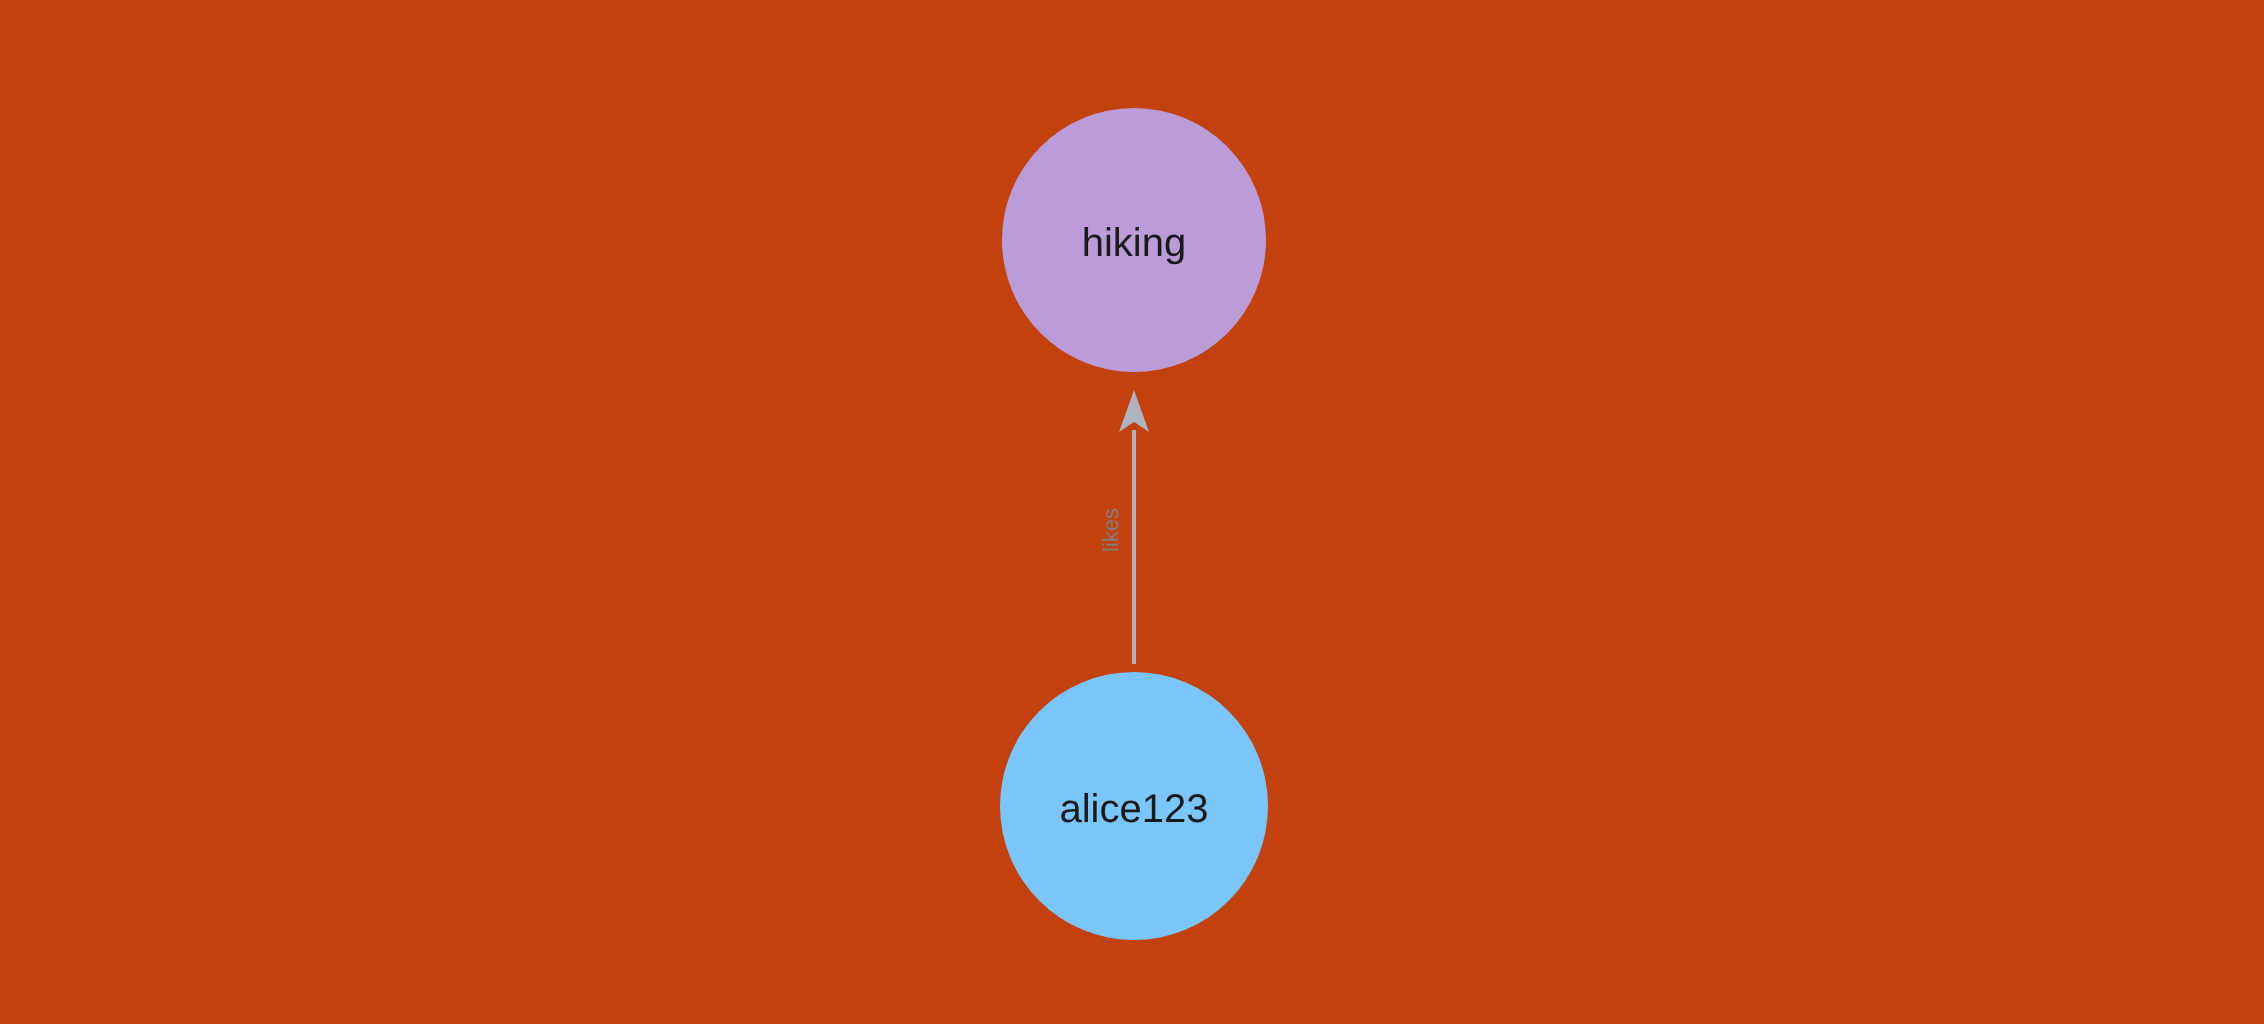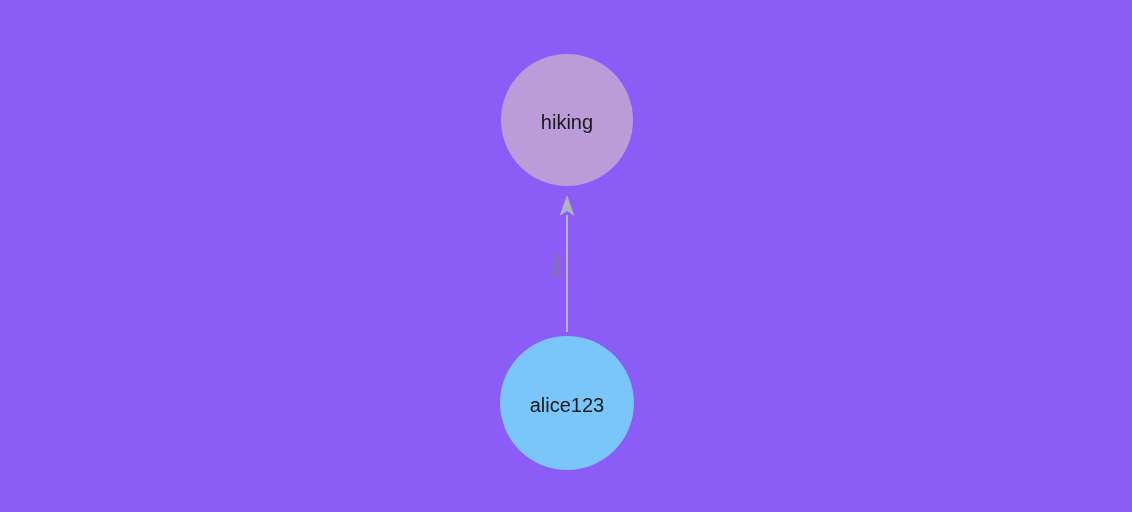--- a/index.html
+++ b/index.html
@@ -50,21 +50,21 @@
     font-family: "Liberation Sans", sans-serif;
     font-size: 11px;
     fill: #7f7f7f;
     text-anchor: middle;
     dominant-baseline: central;
   }
 </style>
 </head>
 <body style="background: rgb(244, 246, 245);">
 
-<div class="canvas" style="background: #8b5cf6; text-align: center;">
+<div class="canvas" style="background: #c2410c; text-align: center;">
 
   <svg class="graph-svg" viewBox="0 0 1132 512" xmlns="http://www.w3.org/2000/svg">
 
     <g>
 
       <g>
         <line class="edge-line" x1="567" y1="332" x2="567" y2="215" stroke="#aeb3bd"></line>
         <polygon class="edge-head" points="567,195 559.5,216 567,211 574.5,216" fill="#aeb3bd"></polygon>
         <text class="edge-label" x="556" y="265" transform="rotate(-90 556 265)" fill="#7f7f7f" font-size="11">likes</text>
       </g>

